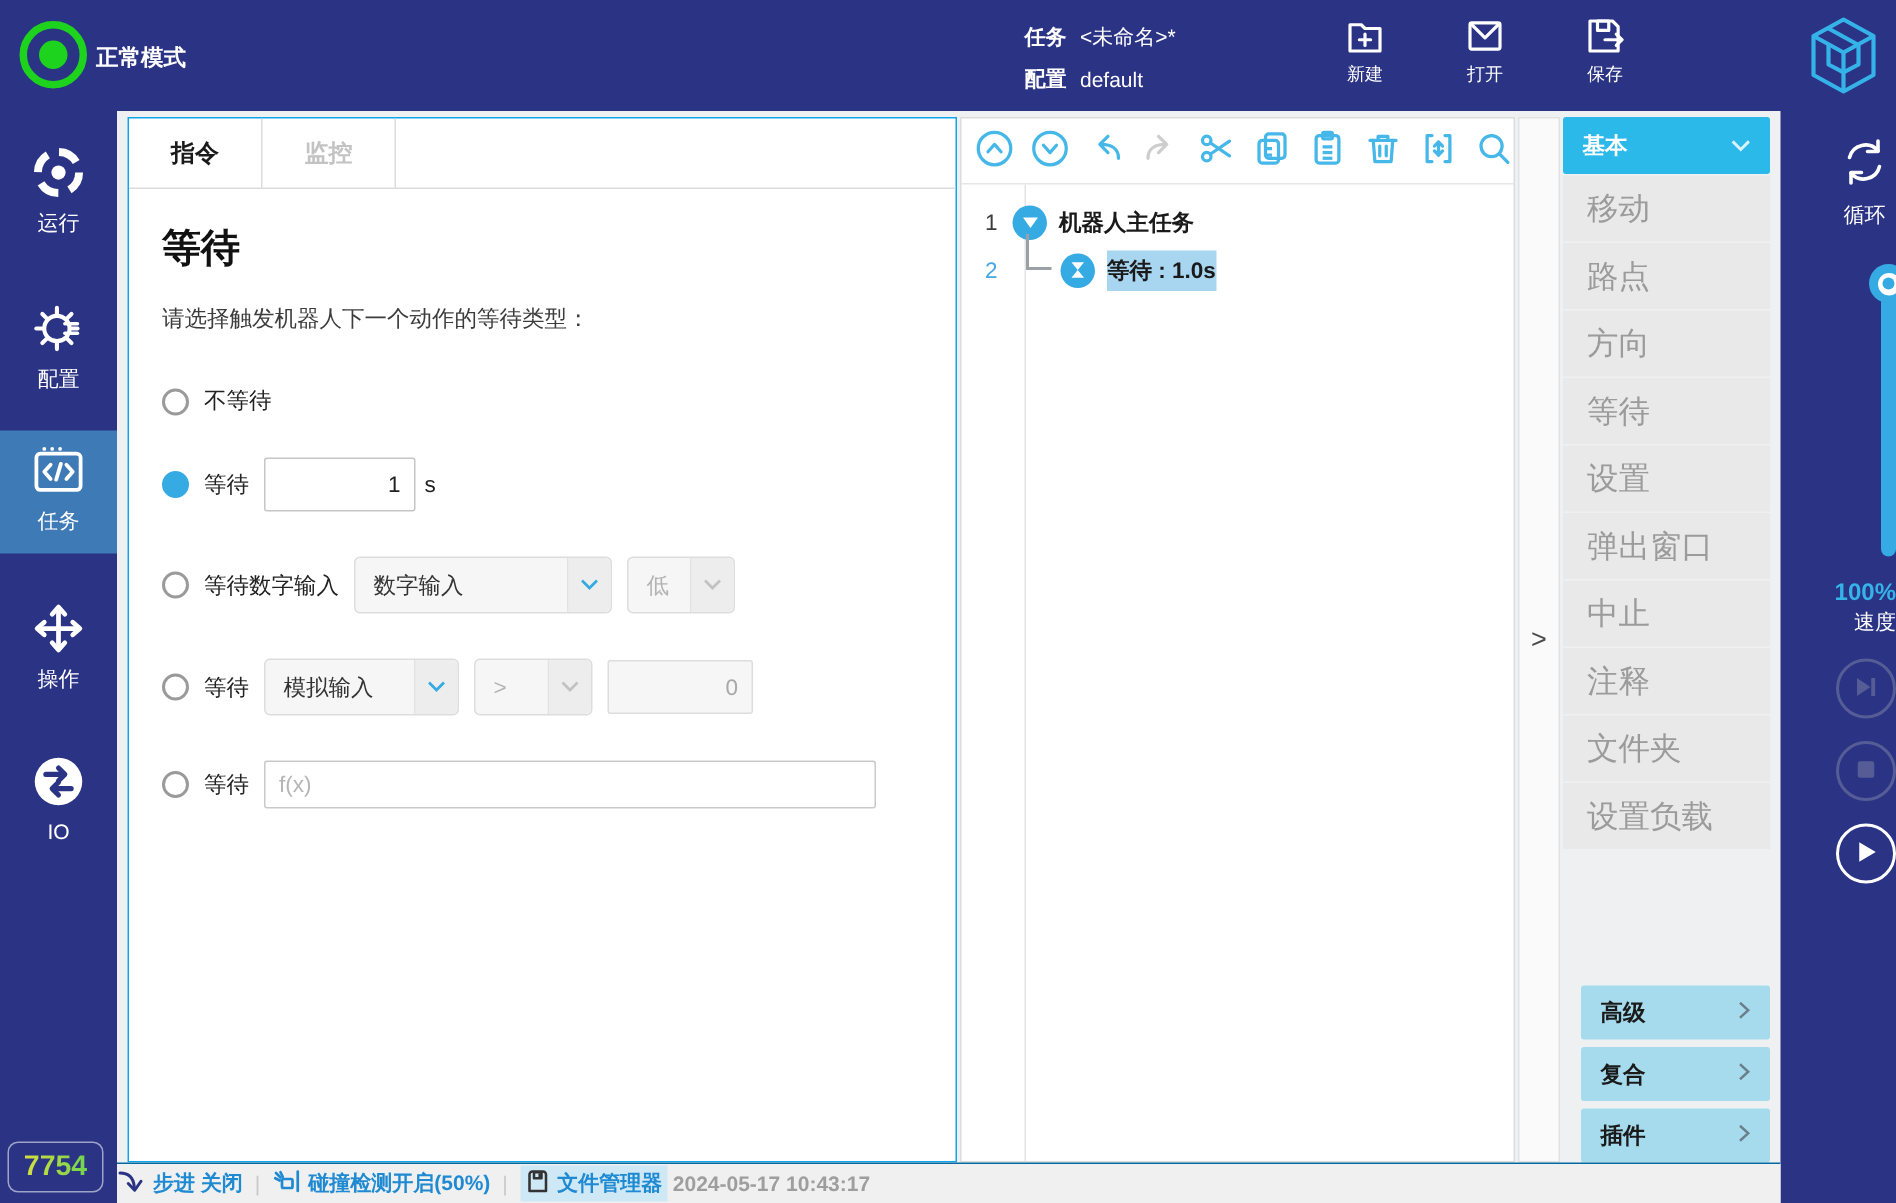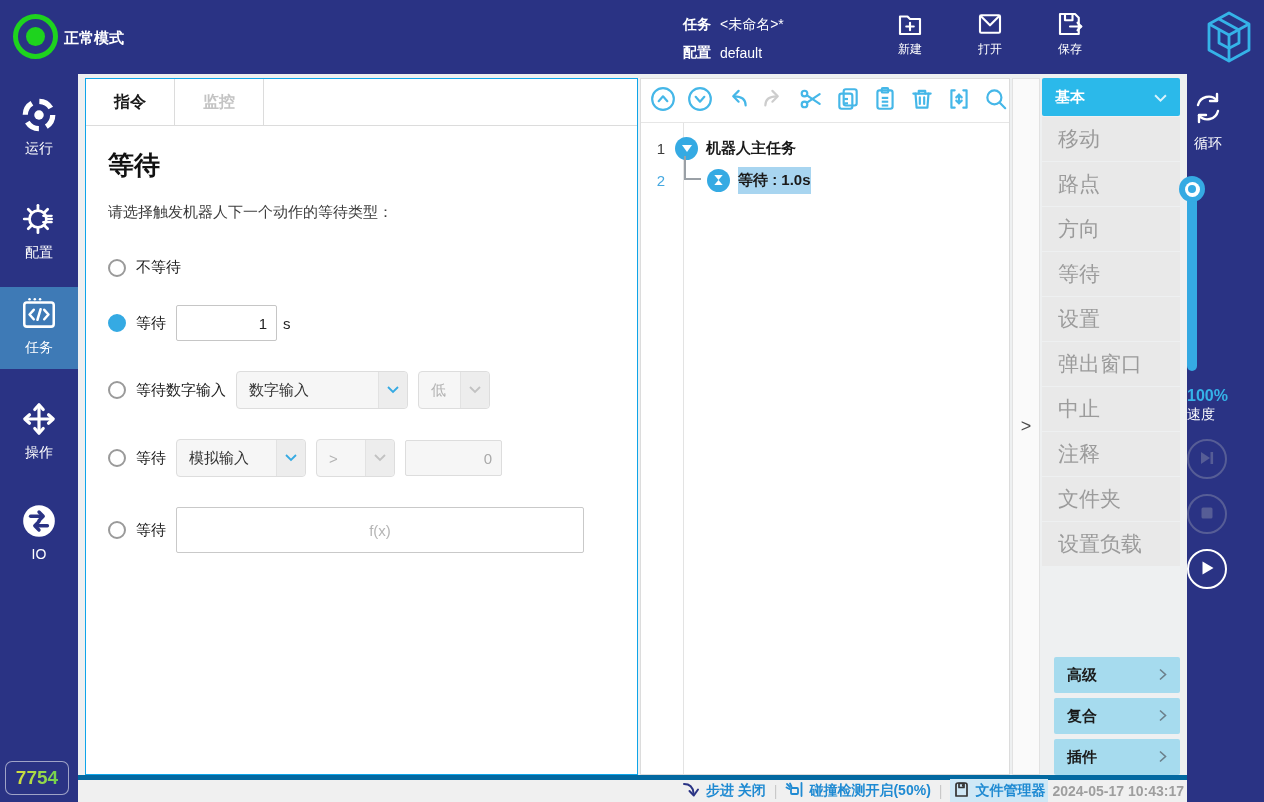--- a/index.html
+++ b/index.html
@@ -46,21 +46,21 @@
   .opt-row { display:flex; align-items:center; gap:10px; font-size:15px; color:#222; }
   .radio { width:18px; height:18px; border-radius:50%; border:2px solid #9a9a9a; background:#fff; flex:none; cursor:pointer; }
   .radio.sel { border-color:#35aae3; background:#35aae3; }
   .txt-input { height:36px; border:1px solid #c6c6c6; font-size:15px; text-align:right; padding:0 9px;
     background:#fff; color:#222; font-family:inherit; border-radius:2px; }
   .dd { height:38px; background:#f6f6f6; border:1px solid #ddd; border-radius:4px; display:flex; align-items:center; cursor:pointer; }
   .dd-val { flex:1; padding:0 12px; font-size:15px; color:#333; white-space:nowrap; overflow:hidden; }
   .dd-chev { width:29px; height:100%; display:flex; align-items:center; justify-content:center;
     background:#ededed; border-left:1px solid #e2e2e2; border-radius:0 4px 4px 0; }
   .dd.disabled .dd-val { color:#b3b3b3; }
-  .expr-input { width:408px; height:46px; text-align:center; color:#222; border:1px solid #c9c9c9; }
+  .expr-input { width:408px; height:32px; text-align:left; color:#222; border:1px solid #c9c9c9; }
   .expr-input::placeholder { color:#b5b5b5; }
   .dis-input { background:#f6f6f6; border:1px solid #ddd; color:#a9a9a9; }
   
   .tree-panel { position:absolute; left:640px; top:78px; width:370px; height:697px; background:#fff; border:1px solid #dcdcdc; }
   .tree-toolbar { height:44px; display:flex; align-items:center; padding-left:9px; gap:11px; border-bottom:1px solid #e6e6e6; }
   .tree-toolbar svg { cursor:pointer; flex:none; }
   .numline { position:absolute; left:42px; top:44px; bottom:0; border-left:1px solid #e3e3e3; }
   .tree-row { display:flex; align-items:center; height:32px; position:relative; }
   .tree-row.first { margin-top:9px; }
   .tnum { width:34px; text-align:right; padding-right:10px; font-size:15px; flex:none; }
@@ -80,38 +80,38 @@
   .cmd-panel { position:absolute; left:1042px; top:78px; width:138px; height:697px; display:flex; flex-direction:column; }
   .cmd-header { height:38px; background:#2bb9ea; color:#fff; font-weight:bold; font-size:15px; display:flex;
     align-items:center; justify-content:space-between; padding:0 13px; border-radius:2px; flex:none; cursor:pointer; }
   .cmd-item { height:44px; margin-top:1px; background:#e9e9e9; color:#9b9b9b; font-size:21px; display:flex;
     align-items:center; padding:0 16px; flex:none; cursor:pointer; }
   .cmd-sections { margin-top:auto; display:flex; flex-direction:column; gap:5px;margin-left:12px; }
   .cmd-section { height:36px; background:#a6dbee; border-radius:2px; color:#1a1a1a; font-weight:bold; font-size:15px;
     display:flex; align-items:center; justify-content:space-between; padding:0 13px; cursor:pointer; }
   
   .rsidebar { position:absolute; left:1187px; top:74px; width:77px; height:728px; background:#2a3384;
-    display:flex; flex-direction:column; align-items:flex-start; color:#fff; }
+    display:flex; flex-direction:column; align-items:flex-end; color:#fff; }
   .loop-wrap { margin-top:14px; text-align:center; cursor:pointer; }
   .loop-label { font-size:14px; margin-top:4px; }
   .slider { margin-top:36px; position:relative; width:10px; height:182px; }
   .slider-track { position:absolute; left:0; top:0; width:10px; height:182px; background:#35aae3; border-radius:5px; }
   .slider-knob { position:absolute; left:-8px; top:-13px; width:26px; height:26px; border-radius:50%; background:#35aae3;
     display:flex; align-items:center; justify-content:center; cursor:grab; }
   .slider-knob .k-in { width:15px; height:15px; border-radius:50%; background:#fff; display:flex; align-items:center; justify-content:center; }
   .slider-knob .k-core { width:8px; height:8px; border-radius:50%; background:#35aae3; }
   .speed-val { color:#35b3e8; font-weight:bold; font-size:16px; margin-top:16px; }
   .speed-label { font-size:14px; margin-top:1px; }
   .pbtn { width:40px; height:40px; border-radius:50%; border:2px solid #565d96; display:flex; align-items:center;
     justify-content:center; margin-top:15px; cursor:pointer; flex:none; }
   .pbtn.play { border-color:#fff; }
   .pbtn:first-of-type { margin-top:20px; }
   
   .statusbar { position:absolute; left:78px; top:775px; width:1109px; height:27px; background:#f0f0f0;
-    border-top:5px solid #0369a1; display:flex; align-items:center; justify-content:flex-end; font-size:14px; }
+    border-top:1px solid #0369a1; display:flex; align-items:center; font-size:14px; }
   .sb-item { display:flex; align-items:center; gap:5px; color:#1f8ad2; font-weight:bold; cursor:pointer; white-space:nowrap; }
   .sb-sep { color:#c9c9c9; margin:0 8px; font-weight:normal; }
   .sb-fm { background:#cfe8f6; padding:2px 3px; }
   .sb-time { color:#9e9e9e; font-weight:600; margin-left:4px; padding-right:3px; white-space:nowrap; }
 </style>
 </head>
 <body>
 
 <div class="app">
 

